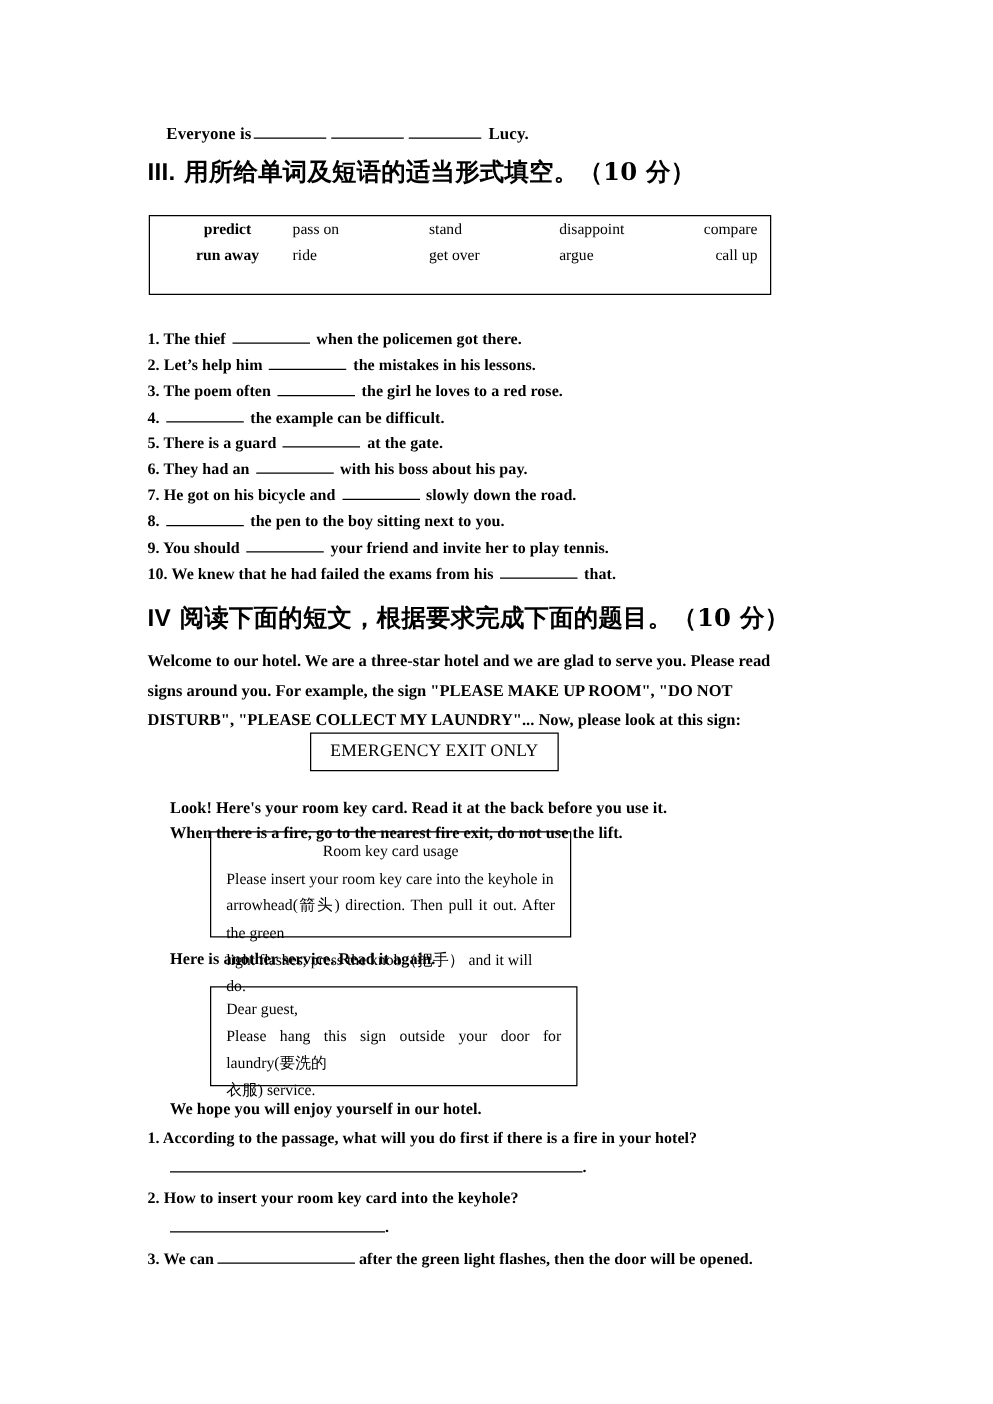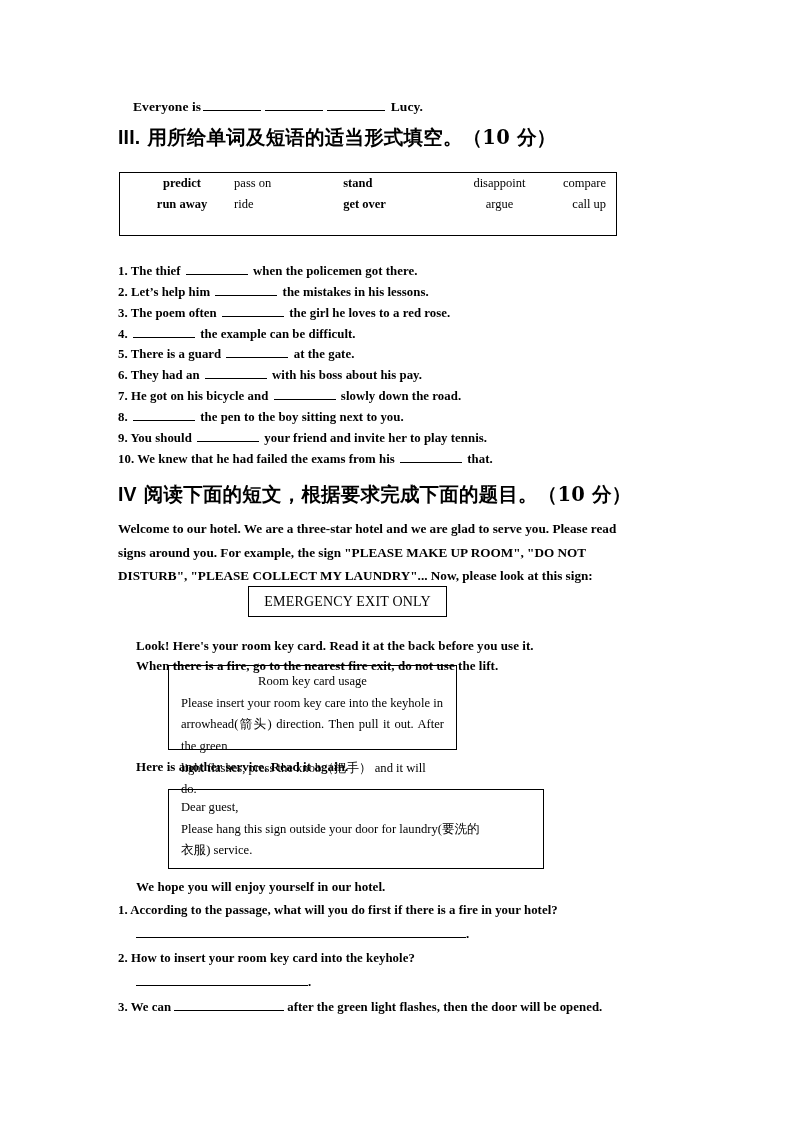--- a/index.html
+++ b/index.html
@@ -73,22 +73,22 @@
     font-size: 12.5px;
     font-family: "Liberation Serif", "DejaVu Serif", serif;
   }
   #word-bank td {
     padding: 1px 0 1px 0;
     line-height: 1.52;
     white-space: nowrap;
   }
   #word-bank td.c0 { padding-left: 10px; width: 23%; text-align: center; font-weight: bold; }
   #word-bank td.c1 { width: 22%; text-align: left; }
-  #word-bank td.c2 { width: 21%; text-align: left; font-weight: bold; }
-  #word-bank td.c3 { width: 21%; text-align: center; }
+  #word-bank td.c2 { width: 21%; text-align: left; }
+  #word-bank td.c3 { width: 21%; text-align: left; }
   #word-bank td.c4 { width: 13%; text-align: right; padding-right: 10px; }
 
   
   #fill-questions {
     left: 118px;
     top: 261px;
     width: 570px;
     font-size: 12.8px;
     font-weight: bold;
     letter-spacing: 0.05px;
@@ -163,21 +163,21 @@
   #keycard-box .box-body {
     text-align: justify;
     text-justify: inter-word;
   }
   #keycard-box .box-body .last-line { text-align: left; }
 
   
   #laundry-box {
     left: 168px;
     top: 789px;
-    width: 376px;
+    width: 294px;
     height: 80px;
     border: 1.2px solid #000;
     box-sizing: border-box;
     padding: 7px 12px 4px 12px;
     font-size: 12.6px;
     line-height: 1.72;
   }
   #laundry-box .salutation { text-align: left; white-space: nowrap; }
   #laundry-box .box-body {
     text-align: justify;

